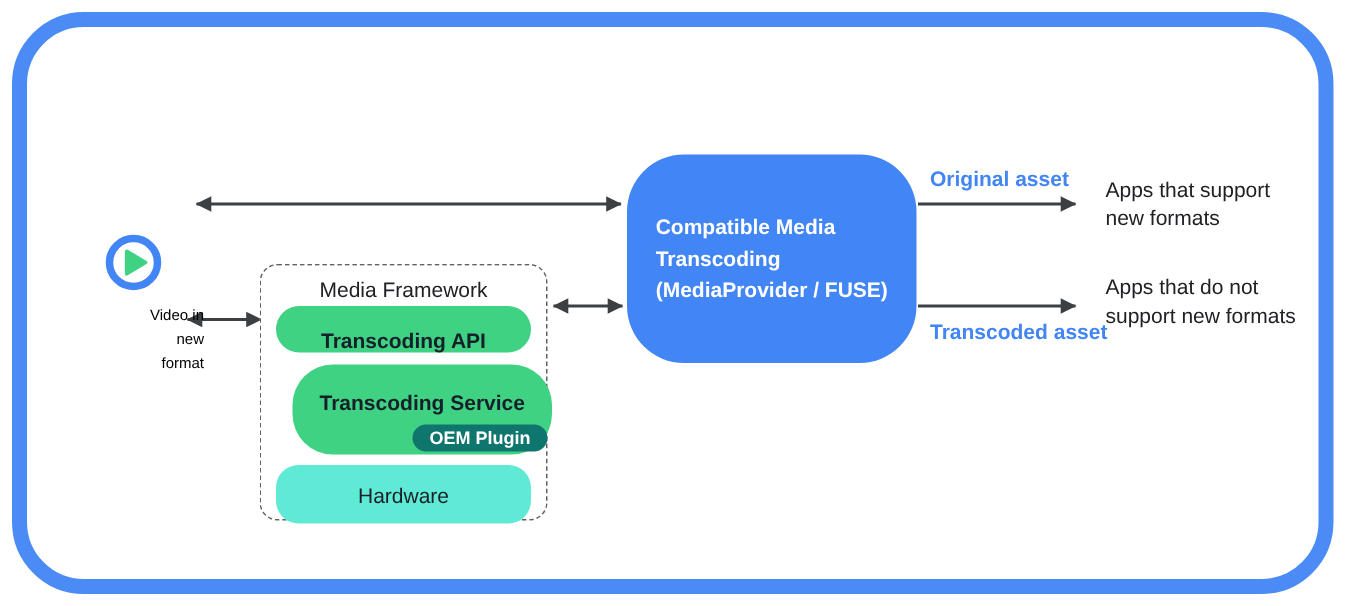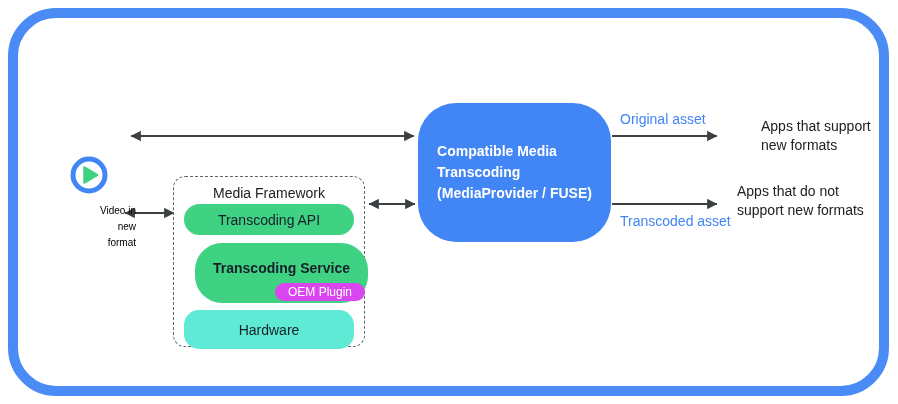--- a/index.html
+++ b/index.html
@@ -67,39 +67,40 @@
     justify-content: center;
     box-sizing: border-box;
     font-size: 14px;
     color: #17202a;
   }
   .layer-api {
     left: 10px; top: 27px;
     width: 170px; height: 31px;
     border-radius: 16px;
     background: #3ed282;
-    font-weight: 400;
+    font-weight: 700;
+    align-items: flex-end;
   }
   .layer-service {
     left: 21px; top: 66px;
     width: 173px; height: 60px;
     border-radius: 27px;
     background: #3ed282;
     font-weight: 700;
     padding-bottom: 10px;
   }
   .oem-badge {
     position: absolute;
     right: 3px; bottom: 2px;
     width: 90px; height: 18px;
     border-radius: 9px;
-    background: #d946ef;
+    background: #0f766e;
     color: #ffffff;
     font-size: 12px;
-    font-weight: 400;
+    font-weight: 700;
     line-height: 18px;
     text-align: center;
   }
   .layer-hardware {
     left: 10px; top: 133px;
     width: 170px; height: 39px;
     border-radius: 15px;
     background: #5eead4;
     font-weight: 400;
   }
@@ -116,32 +117,33 @@
     display: flex;
     align-items: center;
     justify-content: center;
     white-space: pre-line;
   }
   .asset-label {
     position: absolute;
     left: 620px;
     font-size: 14px;
     color: #4285f4;
+    font-weight: bold;
   }
   .asset-original { top: 111px; }
   .asset-transcoded { top: 213px; }
   .apps-label {
     position: absolute;
     left: 737px;
     font-size: 14px;
     line-height: 19px;
     color: #202124;
     white-space: pre-line;
   }
-  .apps-top { top: 117px; margin-left: 24px; }
+  .apps-top { top: 117px; }
   .apps-bottom { top: 182px; }
 </style>
 </head>
 <body>
 
 <div class="canvas">
 
   <div class="frame"></div>
 
   <svg class="arrow-layer" viewBox="0 0 898 404" xmlns="http://www.w3.org/2000/svg">

